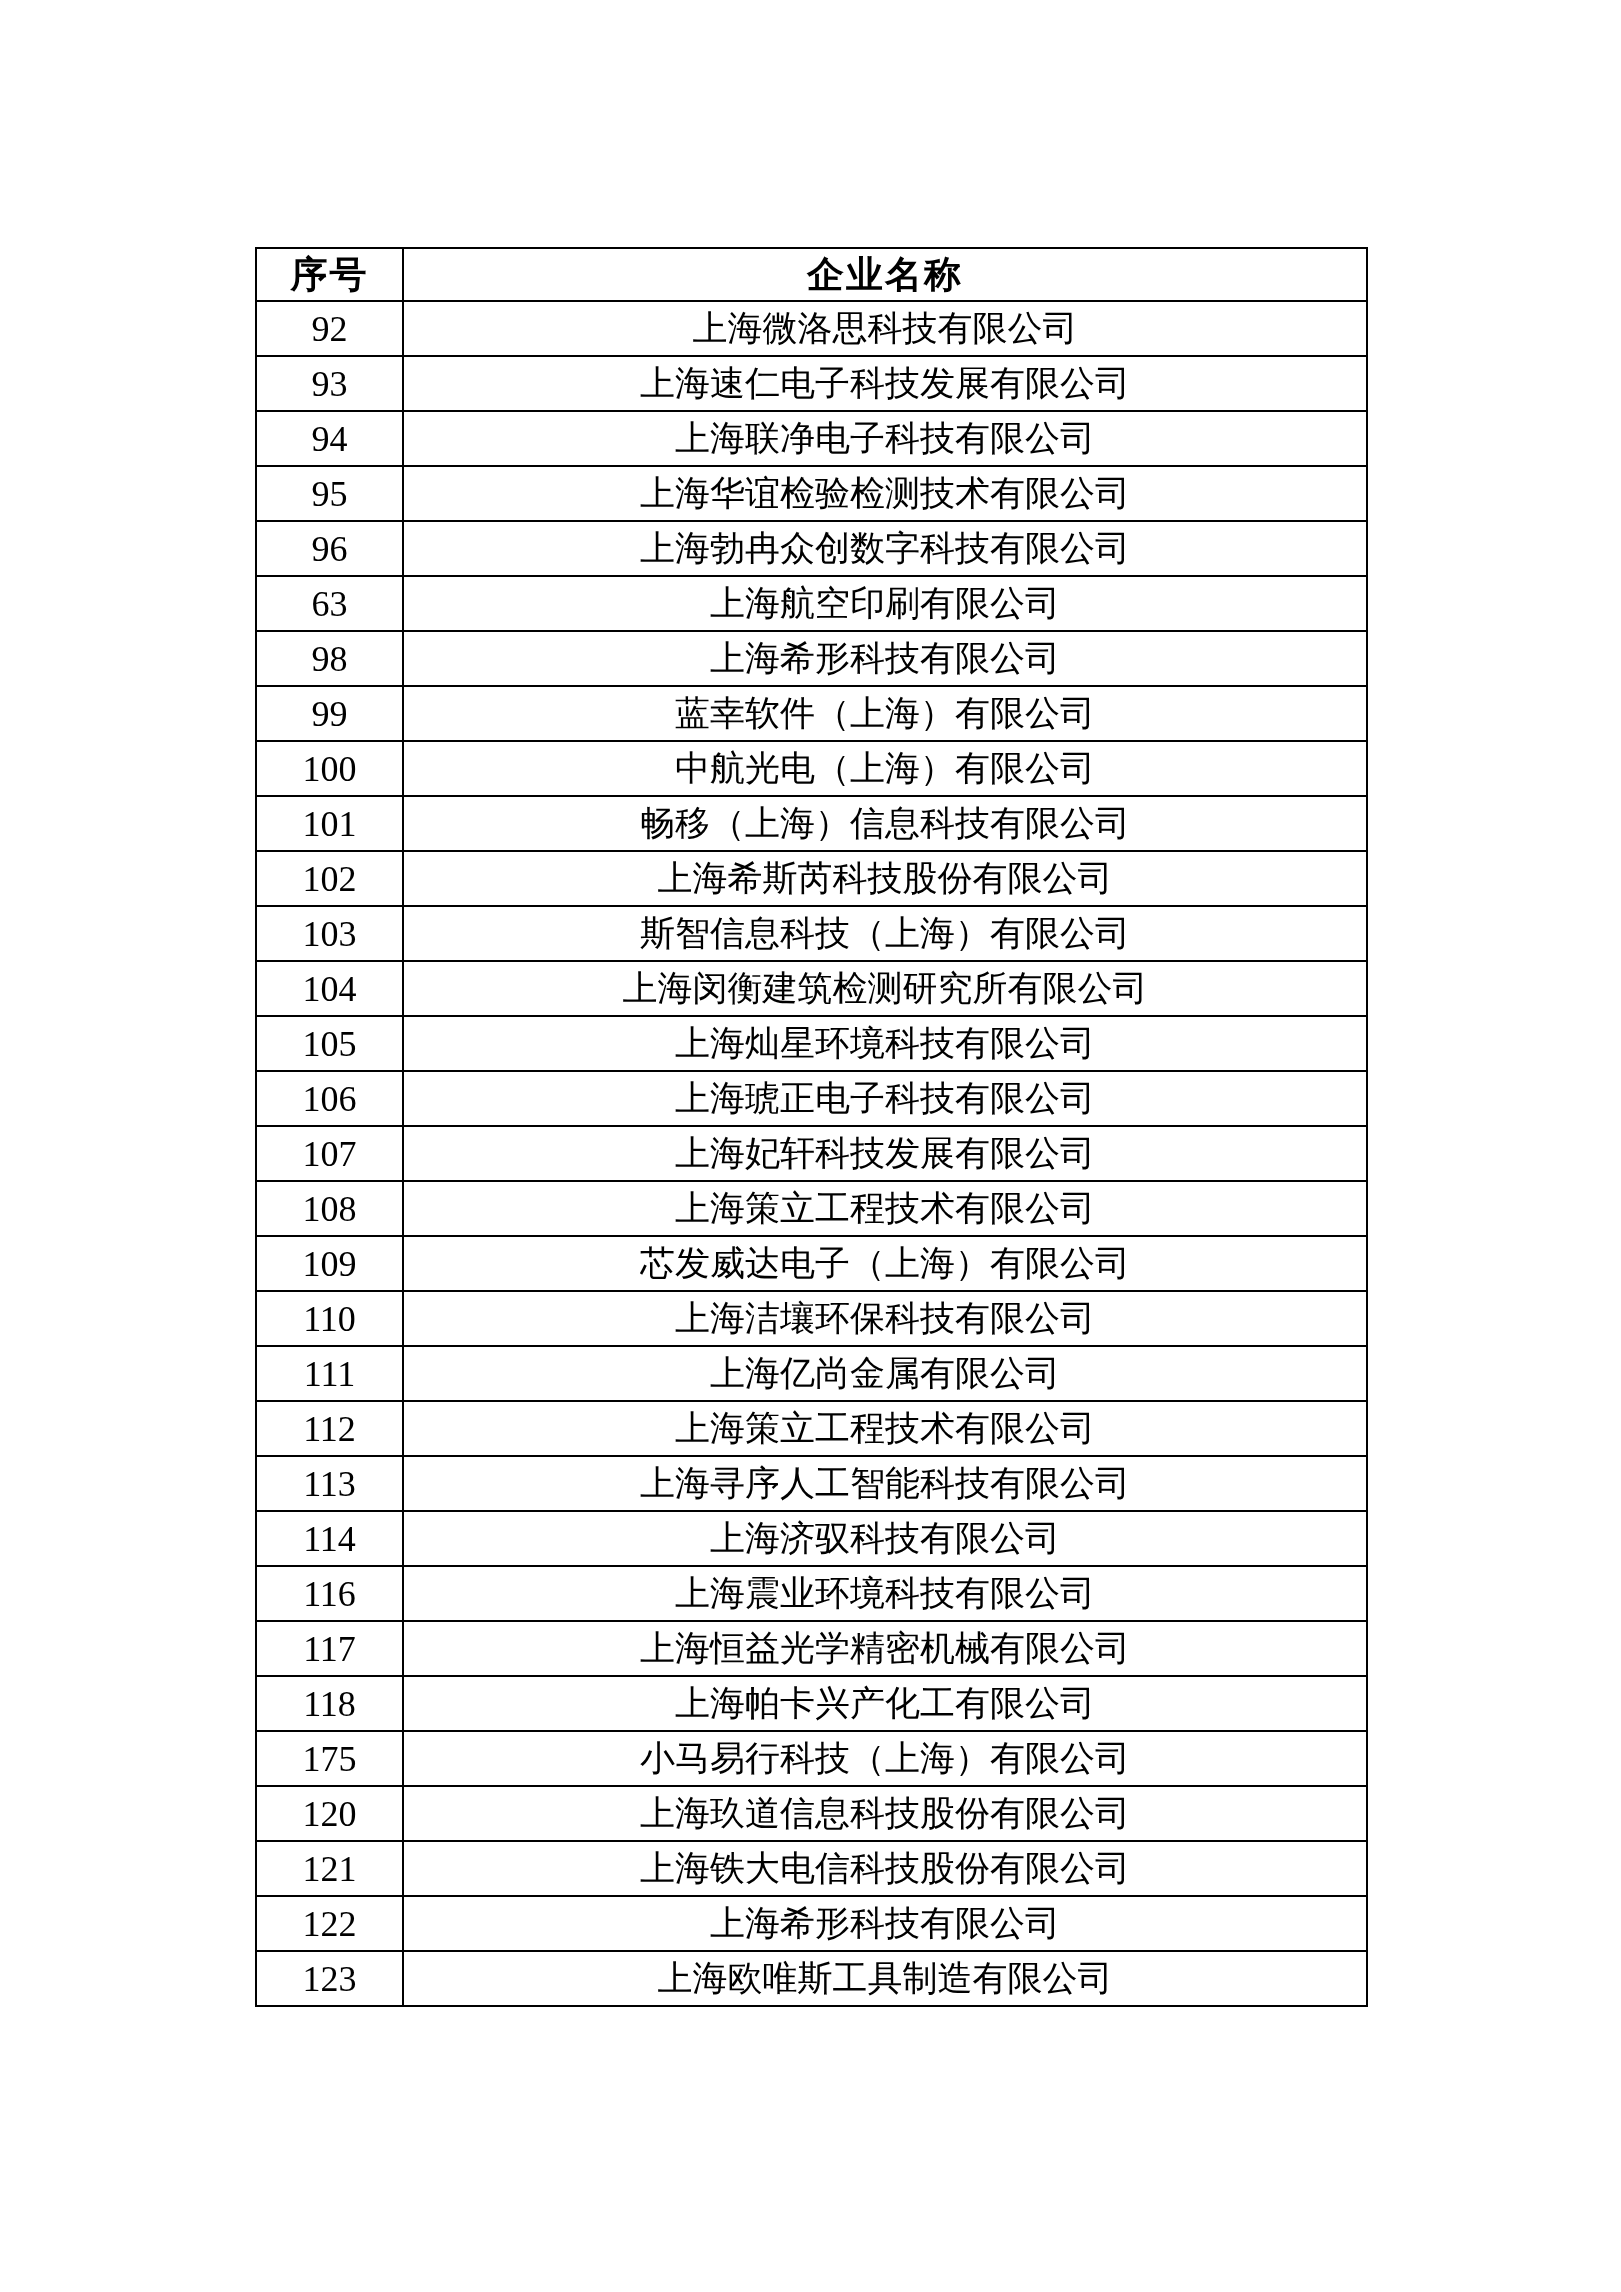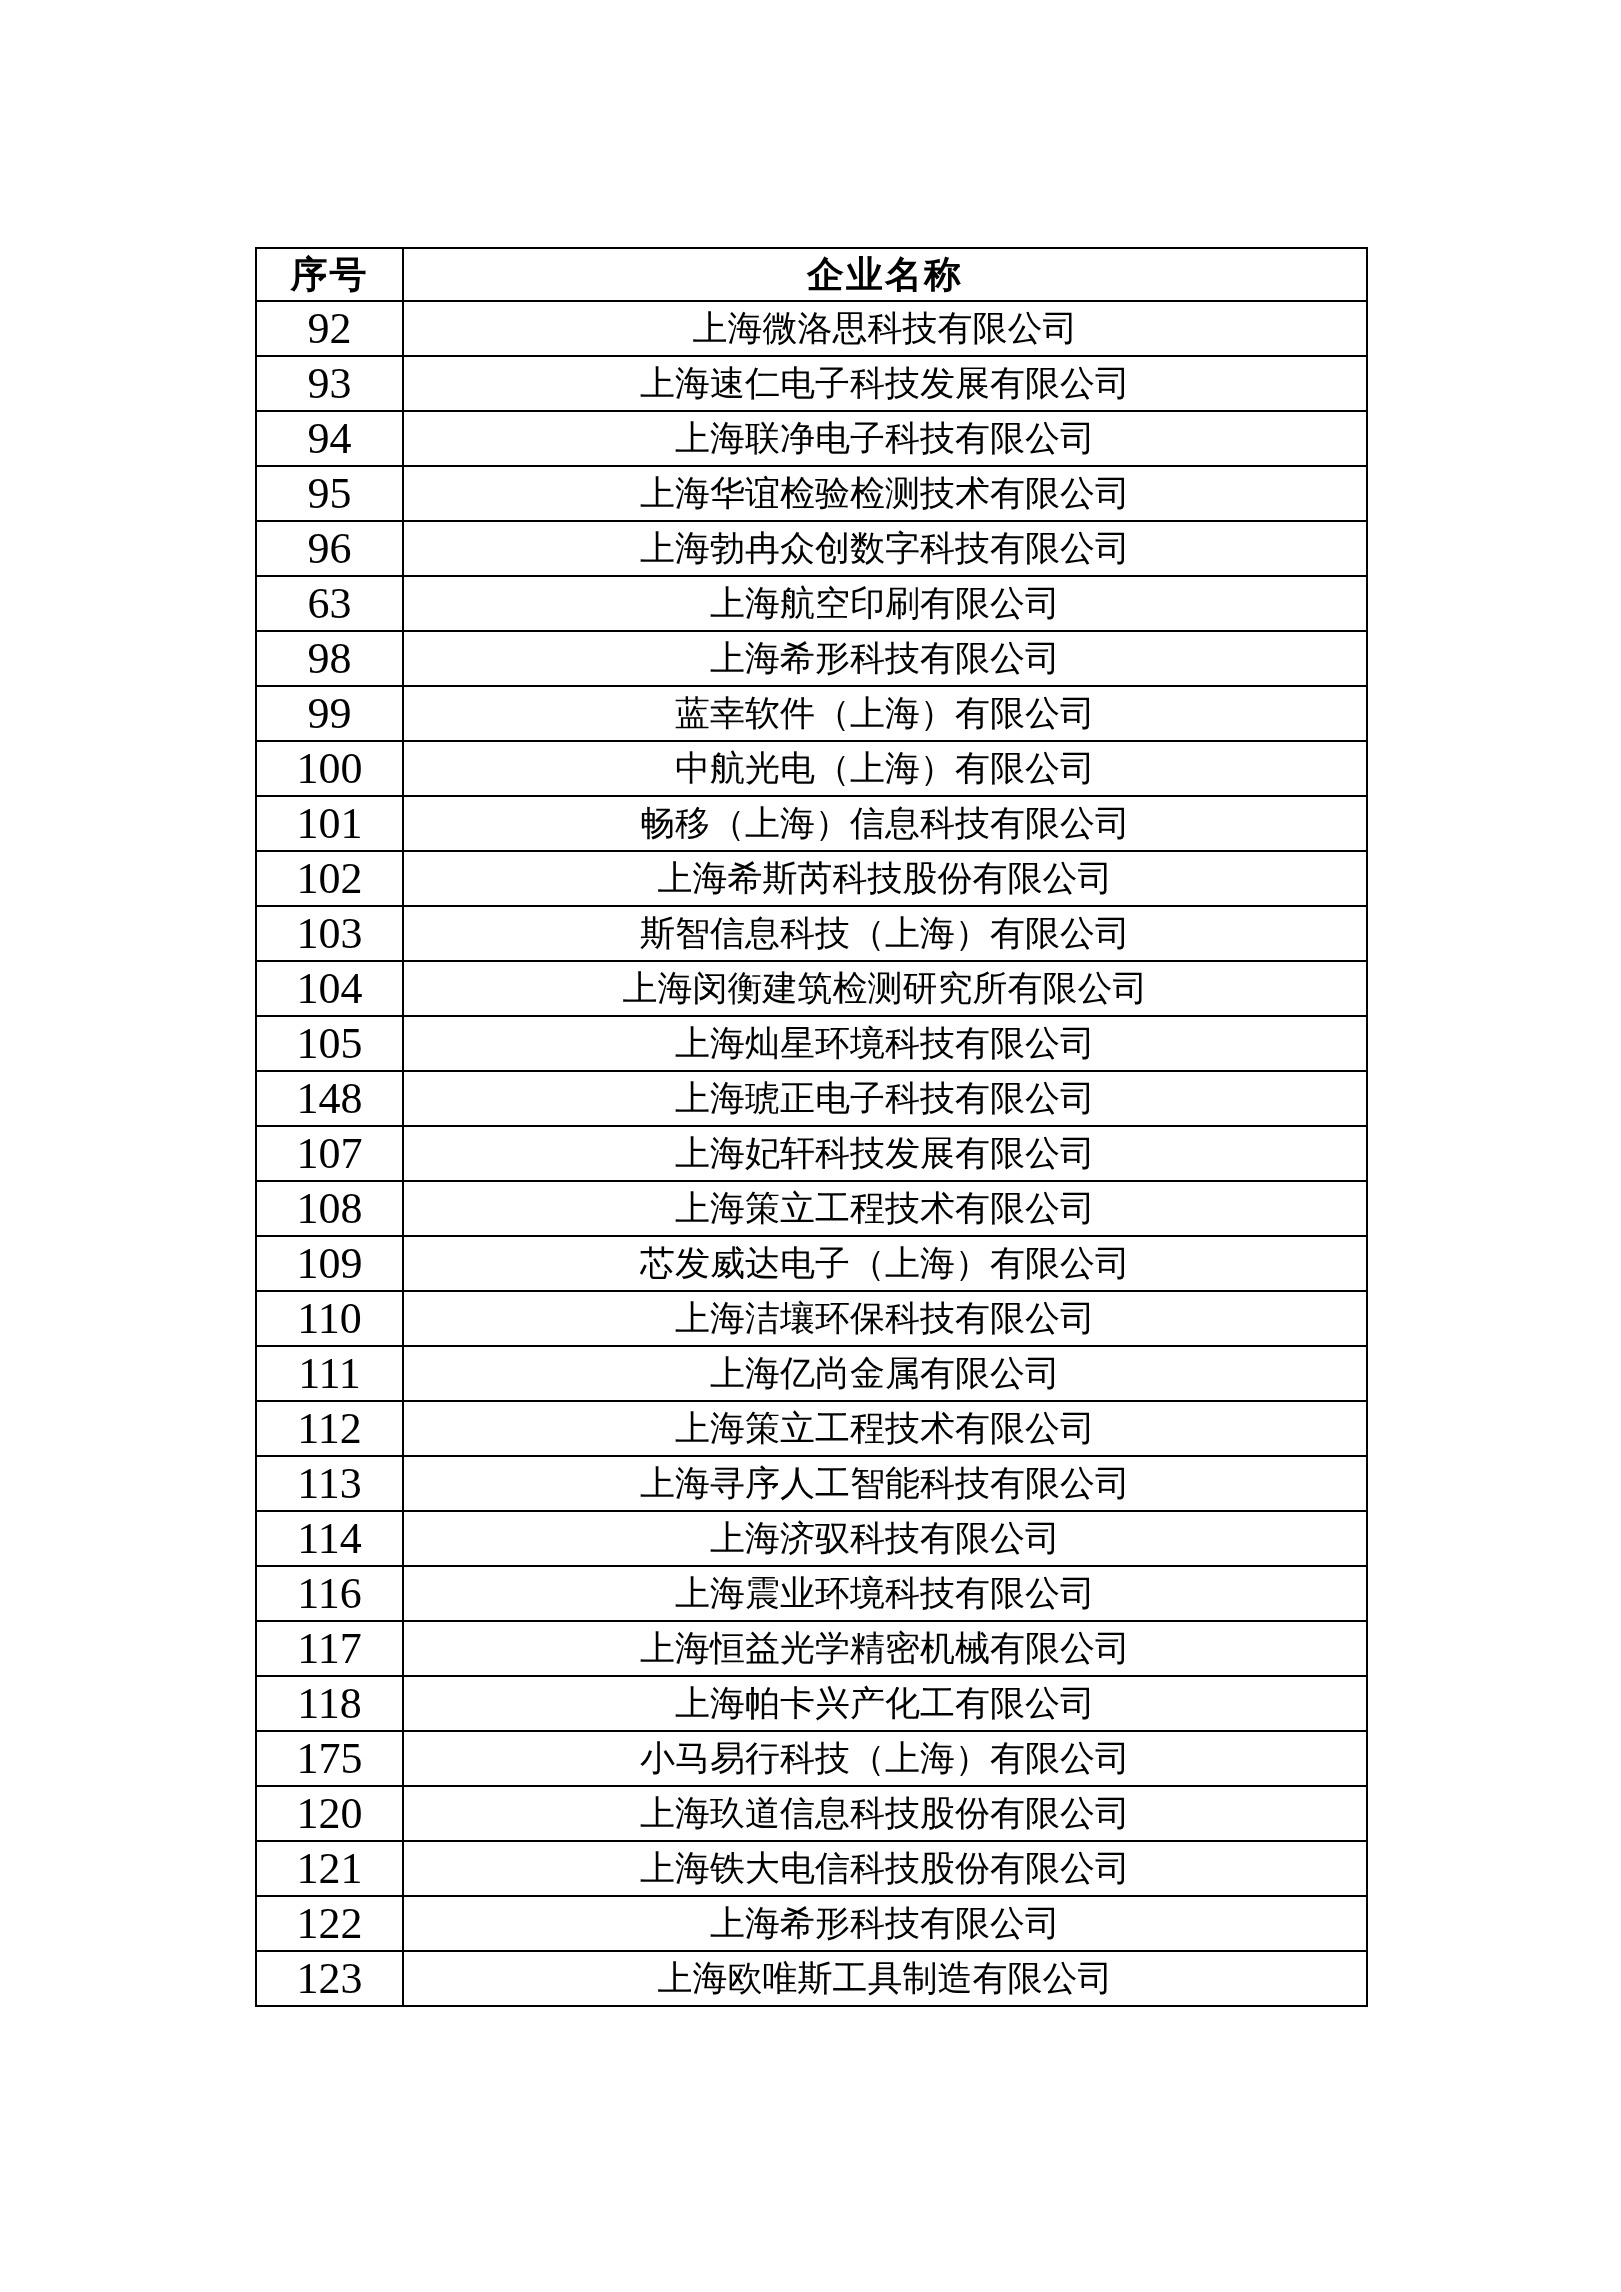--- a/index.html
+++ b/index.html
@@ -42,21 +42,21 @@
     height: 51px;
     font-size: 37px;
     font-weight: bold;
     letter-spacing: 2px;
   }
   .company-table td {
     height: 53px;
     font-size: 35px;
   }
   .company-table td.no-cell {
-    font-size: 44px;
+    font-size: 36px;
   }
 </style>
 </head>
 <body>
 
 <div class="page">
   <table class="company-table">
     <colgroup>
       <col class="col-no">
       <col class="col-name">
@@ -132,21 +132,21 @@
     <td class="no-cell">104</td>
     <td class="name-cell">上海闵衡建筑检测研究所有限公司</td>
   </tr>
 
   <tr>
     <td class="no-cell">105</td>
     <td class="name-cell">上海灿星环境科技有限公司</td>
   </tr>
 
   <tr>
-    <td class="no-cell">148</td>
+    <td class="no-cell">106</td>
     <td class="name-cell">上海琥正电子科技有限公司</td>
   </tr>
 
   <tr>
     <td class="no-cell">107</td>
     <td class="name-cell">上海妃轩科技发展有限公司</td>
   </tr>
 
   <tr>
     <td class="no-cell">108</td>

